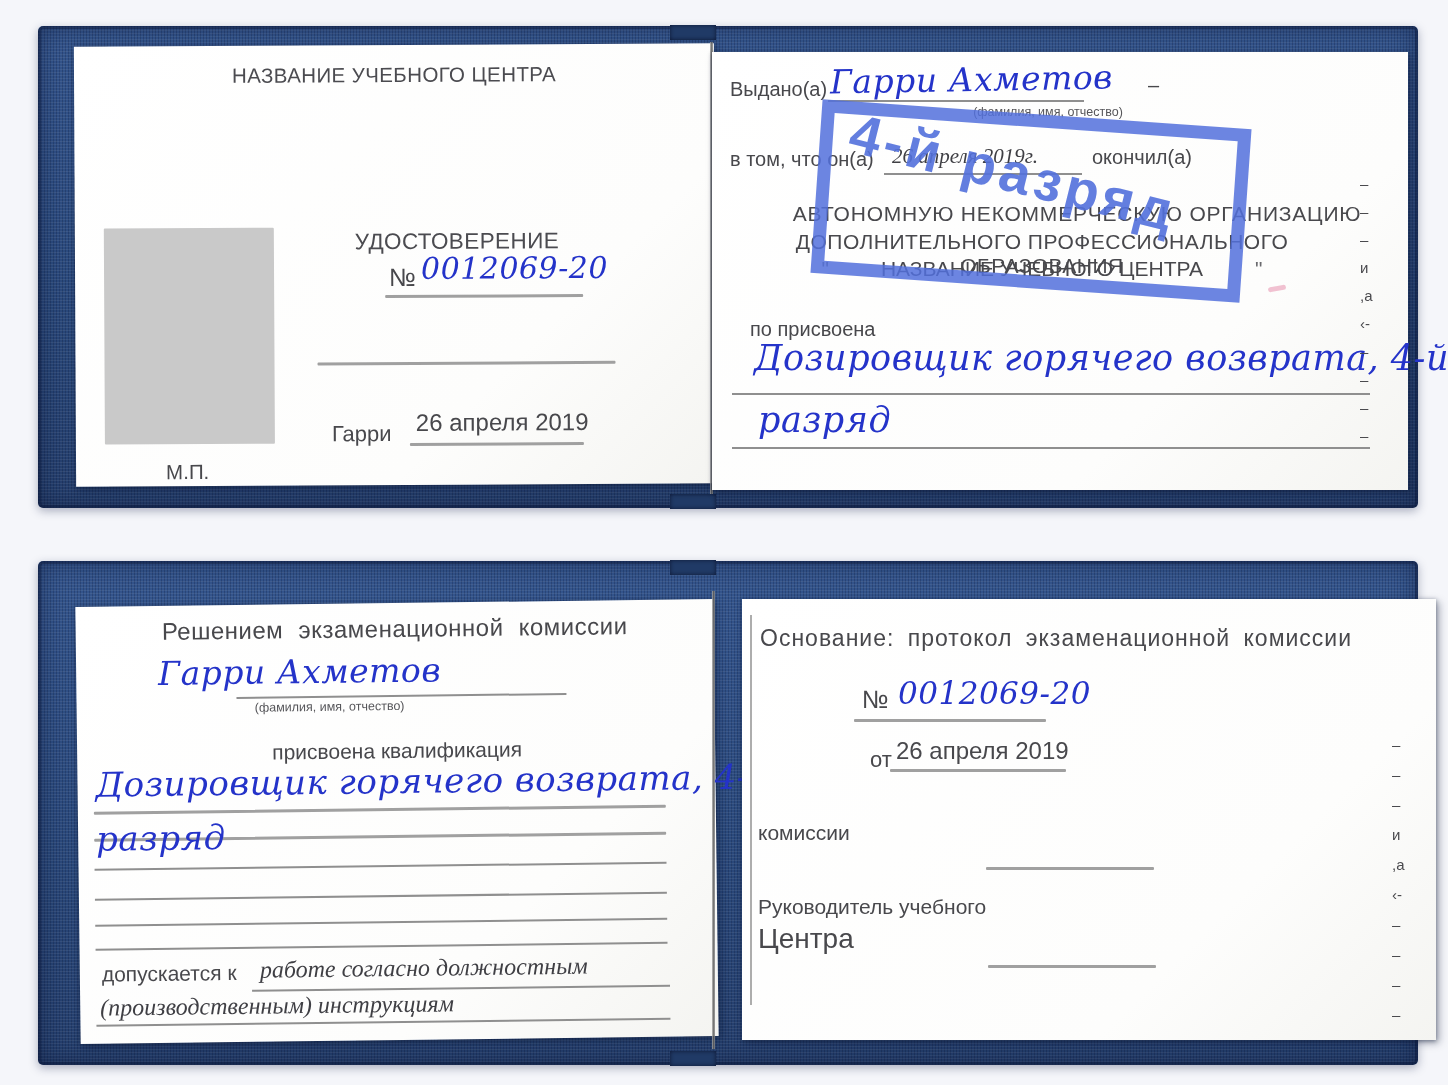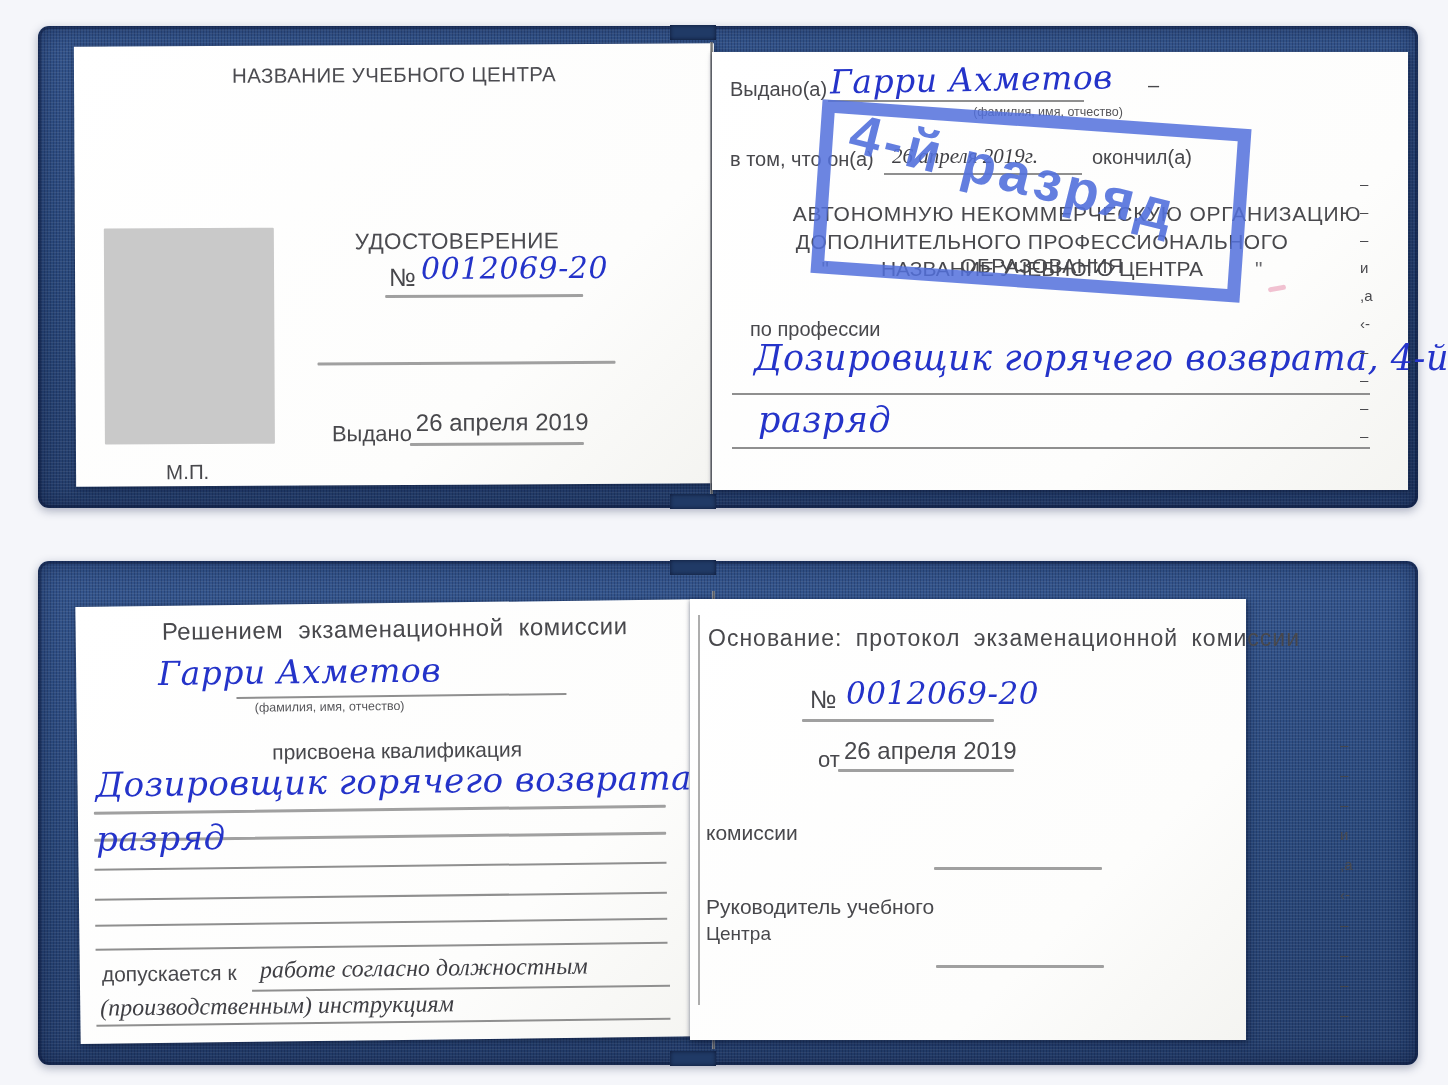--- a/index.html
+++ b/index.html
@@ -1,18 +1,18 @@
 <!DOCTYPE html>
 <html><head>
 <meta charset="utf-8">
 <style>
   html,body{margin:0;padding:0;background:#f5f6fa;}
   .stage{position:relative;width:1448px;height:1085px;background:#f5f6fa;overflow:hidden;
          font-family:"Liberation Sans",sans-serif;}
-  .spread{position:absolute;width:1380px;border-radius:11px;
+  .spread{position:absolute;width:1380px;border-radius:5px;
           background-color:#2e4d82;
           background-image:
             repeating-linear-gradient(0deg, rgba(255,255,255,.07) 0 1px, transparent 1px 3px),
             repeating-linear-gradient(90deg, rgba(5,15,45,.22) 0 1px, transparent 1px 3px),
             linear-gradient(180deg,#35568e 0%,#2b4a7d 55%,#253f6d 100%);
           box-shadow: inset 0 0 0 3px rgba(12,25,60,.45), inset 0 0 26px rgba(8,18,50,.55),
                       0 3px 10px rgba(30,40,80,.35);}
   .spread-top{left:38px;top:26px;height:482px;}
   .spread-bottom{left:38px;top:561px;height:504px;}
   .tab{position:absolute;width:46px;height:15px;background:#203a66;
@@ -56,21 +56,21 @@
     <div class="tab tab-b"></div>
 
     <div class="page" style="left:37px;top:19px;width:640px;height:440px;transform:rotate(-0.3deg);">
       <div class="abs hd center" style="left:0;top:18px;width:640px;font-size:20.5px;">НАЗВАНИЕ УЧЕБНОГО ЦЕНТРА</div>
       <div class="photo" style="left:29px;top:182px;width:170px;height:216px;"></div>
       <div class="abs hd center" style="left:242px;top:184px;width:280px;font-size:22.5px;">УДОСТОВЕРЕНИЕ</div>
       <div class="abs lbl" style="left:314px;top:218px;font-size:25px;">№</div>
       <div class="abs hand" style="left:346px;top:206px;font-size:30px;">0012069-20</div>
       <div class="rule" style="left:310px;top:250px;width:198px;"></div>
       <div class="rule" style="left:242px;top:317px;width:298px;"></div>
-      <div class="abs lbl" style="left:256px;top:376px;font-size:22px;">Выдано</div>
+      <div class="abs lbl" style="left:256px;top:376px;font-size:22px;">Гарри</div>
       <div class="abs lbl nw" style="left:340px;top:364px;font-size:24px;">26 апреля 2019</div>
       <div class="rule" style="left:334px;top:398px;width:174px;"></div>
       <div class="abs lbl" style="left:90px;top:414px;font-size:20.5px;">М.П.</div>
     </div>
 
     <div class="fold" style="left:672px;top:16px;height:452px;"></div>
 
     <div class="page" style="left:674px;top:26px;width:696px;height:438px;">
       <div class="abs lbl" style="left:18px;top:26px;font-size:20px;">Выдано(а)</div>
       <div class="abs hand" style="left:118px;top:8px;font-size:33px;transform:rotate(-1deg);">Гарри Ахметов</div>
@@ -84,21 +84,21 @@
       <div class="abs lbl" style="left:380px;top:94px;font-size:20px;">окончил(а)</div>
 
       <div class="abs lbl center" style="left:0;top:150px;width:660px;font-size:21px;letter-spacing:.8px;padding-left:35px;">АВТОНОМНУЮ НЕКОММЕРЧЕСКУЮ ОРГАНИЗАЦИЮ</div>
       <div class="abs lbl center" style="left:0;top:178px;width:660px;font-size:21px;letter-spacing:.5px;">ДОПОЛНИТЕЛЬНОГО ПРОФЕССИОНАЛЬНОГО ОБРАЗОВАНИЯ</div>
       <div class="abs" style="left:0;top:205px;width:660px;display:flex;justify-content:center;gap:52px;font-size:21px;color:#6a6a6e;">
         <span>"</span>
         <span class="lbl">НАЗВАНИЕ УЧЕБНОГО ЦЕНТРА</span>
         <span>"</span>
       </div>
 
-      <div class="abs lbl" style="left:38px;top:266px;font-size:20px;">по профессии</div>
+      <div class="abs lbl" style="left:38px;top:266px;font-size:20px;">по присвоена</div>
       <div class="abs hand" style="left:42px;top:286px;font-size:35px;">Дозировщик горячего возврата, 4-й</div>
       <div class="rule2" style="left:20px;top:341px;width:638px;"></div>
       <div class="abs hand" style="left:46px;top:348px;font-size:35px;">разряд</div>
       <div class="rule2" style="left:20px;top:395px;width:638px;"></div>
 
       <div class="stamp-box" style="left:104px;top:62px;width:404px;height:148px;"></div>
       <div class="stamp-text" style="left:134px;top:88px;">4-й разряд</div>
 
       <div class="pink-mark" style="left:556px;top:234px;"></div>
       <div class="edge-col" style="left:648px;top:124px;">
@@ -137,38 +137,38 @@
       <div class="rule2" style="left:16px;top:342px;width:572px;"></div>
       <div class="abs lbl" style="left:22px;top:356px;font-size:21px;">допускается к</div>
       <div class="abs ital" style="left:180px;top:352px;font-size:24px;">работе согласно должностным</div>
       <div class="rule2" style="left:172px;top:385px;width:418px;"></div>
       <div class="abs ital" style="left:20px;top:388px;font-size:24px;">(производственным) инструкциям</div>
       <div class="rule2" style="left:16px;top:418px;width:574px;"></div>
     </div>
 
     <div class="fold" style="left:674px;top:30px;height:458px;"></div>
 
-    <div class="page" style="left:652px;top:38px;width:556px;height:441px;">
+    <div class="page" style="left:704px;top:38px;width:694px;height:441px;">
       <div class="stackline" style="left:8px;top:16px;height:390px;"></div>
       <div class="abs lbl nw" style="left:18px;top:26px;font-size:23px;word-spacing:6px;letter-spacing:1px;">
         <span>Основание:</span>
         <span>протокол экзаменационной комиссии</span>
       </div>
       <div class="abs lbl" style="left:120px;top:86px;font-size:25px;">№</div>
       <div class="abs hand" style="left:156px;top:76px;font-size:31px;">0012069-20</div>
       <div class="rule" style="left:112px;top:120px;width:192px;"></div>
       <div class="abs lbl" style="left:128px;top:148px;font-size:22px;">от</div>
       <div class="abs lbl nw" style="left:154px;top:138px;font-size:24px;">26 апреля 2019</div>
       <div class="rule" style="left:148px;top:170px;width:176px;"></div>
 
       <div class="abs lbl" style="left:16px;top:222px;font-size:21px;">комиссии</div>
       <div class="rule" style="left:244px;top:268px;width:168px;"></div>
 
       <div class="abs lbl" style="left:16px;top:296px;font-size:21px;">Руководитель учебного</div>
-      <div class="abs lbl" style="left:16px;top:324px;font-size:19px;">Центра</div>
+      <div class="abs lbl" style="left:16px;top:324px;font-size:28px;">Центра</div>
       <div class="rule" style="left:246px;top:366px;width:168px;"></div>
 
       <div class="edge-col" style="left:650px;top:138px;gap:14px;">
           <span>–</span>
           <span>–</span>
           <span>–</span>
           <span>и</span>
           <span>,а</span>
           <span>‹-</span>
           <span>–</span>

